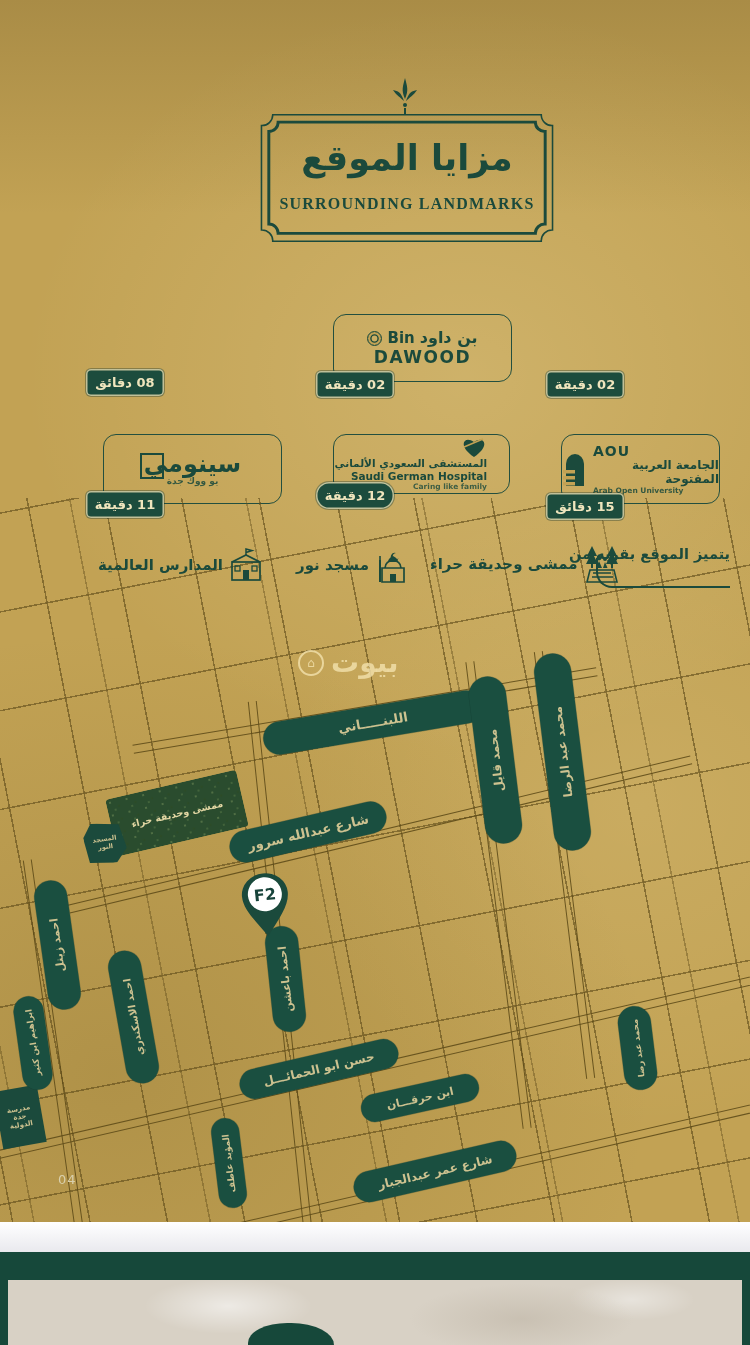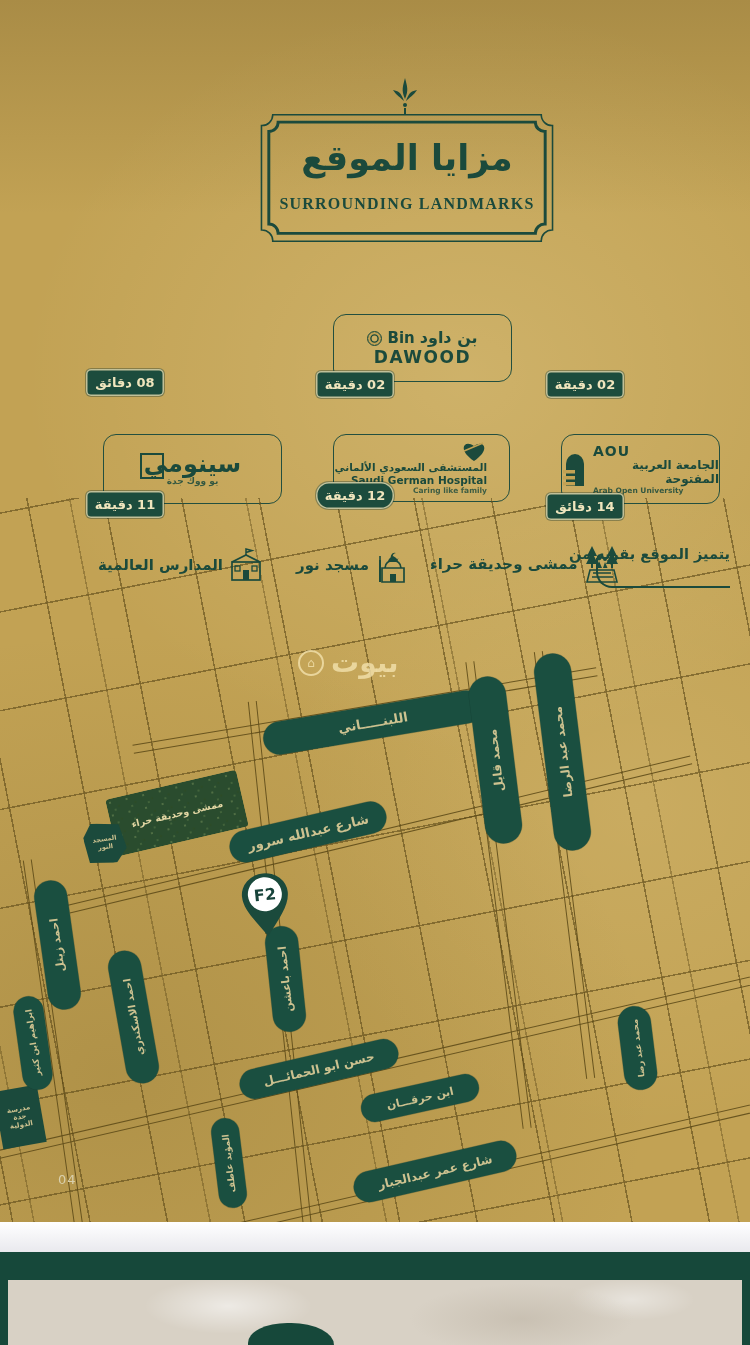--- a/index.html
+++ b/index.html
@@ -108,21 +108,21 @@
     <span class="en-sm" style="font-size:17px;letter-spacing:1.5px;">DAWOOD</span>
   </div>
 
   <div class="card" style="left:103px;top:434px;width:177px;height:68px;">
     <div style="position:relative;">
       <span class="ar-big" style="font-size:24px;">سينومي</span>
       <span style="position:absolute;left:-4px;top:2px;width:20px;height:22px;border:2.2px solid #1b4a3c;"></span>
     </div>
     <span class="ar-big" style="font-size:9px;opacity:.85;">يو ووك جدة</span>
   </div>
-  <div class="card" style="left:333px;top:434px;width:177px;height:68px;align-items:flex-end;padding-right:22px;box-sizing:border-box;">
+  <div class="card" style="left:333px;top:434px;width:177px;height:60px;align-items:flex-end;padding-right:22px;box-sizing:border-box;">
     <span>
       <svg width="26" height="21" viewBox="0 0 26 21">
         <path d="M13 20 C-4 9 3 -2 13 5 C23 -2 30 9 13 20 Z" fill="#1b4a3c"></path>
         <path d="M3 10 L22 2" stroke="#c2a254" stroke-width="1.6"></path>
       </svg>
     </span>
     <span class="ar-big" style="font-size:10.5px;">المستشفى السعودي الألماني</span>
     <span class="en-sm" style="font-size:10.5px;">Saudi German Hospital</span>
     <span class="en-sm" style="font-size:7.5px;opacity:.8;">Caring like family</span>
   </div>
@@ -142,21 +142,21 @@
         <span class="en-sm" style="font-size:7.5px;opacity:.85;">Arab Open University</span>
       </div>
     </div>
   </div>
 
   <div class="badge" style="left:86px;top:369px;">08 دقائق</div>
   <div class="badge" style="left:316px;top:371px;">02 دقيقة</div>
   <div class="badge" style="left:546px;top:371px;">02 دقيقة</div>
   <div class="badge" style="left:86px;top:491px;">11 دقيقة</div>
   <div class="badge" style="left:316px;top:482px;border-radius:13px;">12 دقيقة</div>
-  <div class="badge" style="left:546px;top:493px;">14 دقائق</div>
+  <div class="badge" style="left:546px;top:493px;">15 دقائق</div>
 
   <div class="map-clip">
     <div class="grid"></div>
     <div class="road-h" style="left:130px;top:208px;width:470px;height:7px;transform:rotate(-9.5deg);"></div>
     <div class="road-v" style="left:494px;top:162px;width:7px;height:470px;transform:rotate(-7deg);"></div>
     <div class="road-v" style="left:560px;top:152px;width:7px;height:430px;transform:rotate(-7deg);"></div>
     <div class="road-h" style="left:60px;top:332px;width:640px;height:7px;transform:rotate(-13.5deg);"></div>
     <div class="road-v" style="left:276px;top:202px;width:7px;height:540px;transform:rotate(-6deg);"></div>
     <div class="road-v" style="left:52px;top:360px;width:7px;height:420px;transform:rotate(-8deg);"></div>
     <div class="road-h" style="left:-20px;top:564px;width:800px;height:7px;transform:rotate(-13deg);"></div>

